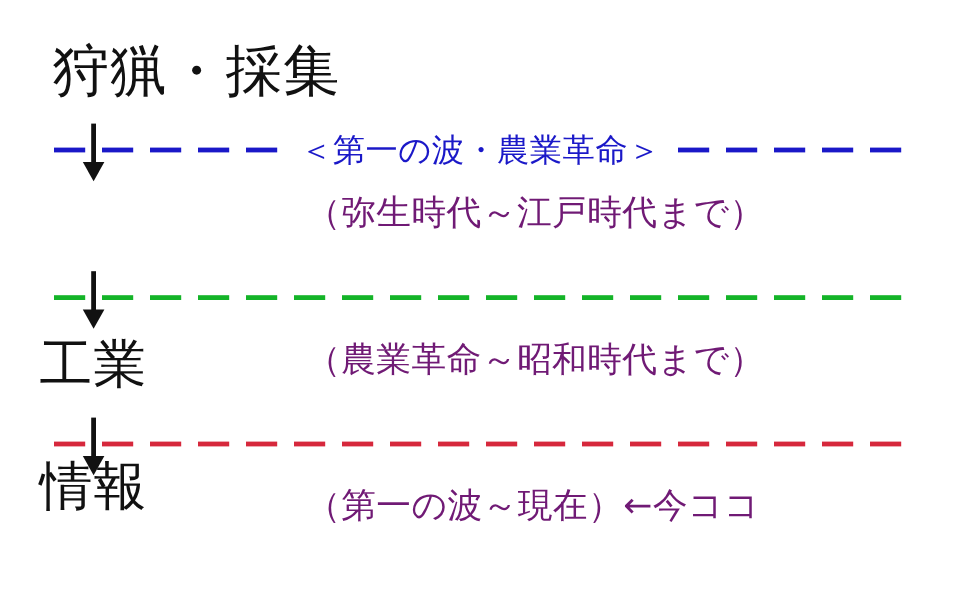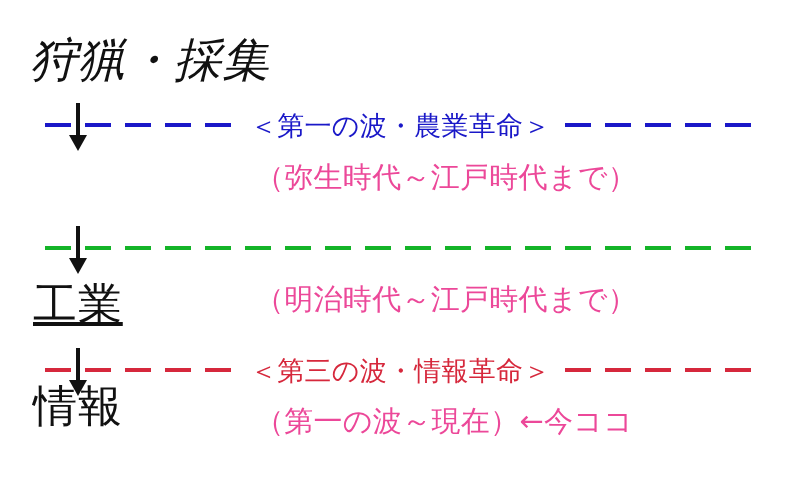--- a/index.html
+++ b/index.html
@@ -85,33 +85,33 @@
     width: 0;
     height: 0;
     border-left: 9px solid transparent;
     border-right: 9px solid transparent;
     border-top: 16px solid #111111;
   }
 
   
   .era-caption {
     position: absolute;
-    color: #ec4899;
+    color: #701a75;
     font-size: 29px;
     line-height: 1;
     white-space: nowrap;
     letter-spacing: 0.01em;
   }
 </style>
 </head>
 <body>
 
 <div id="canvas">
 
-  <div class="stage-label title" style="left:30px; top:36px;font-style:italic;">狩猟・採集</div>
+  <div class="stage-label title" style="left:44px; top:36px;">狩猟・採集</div>
 
   <div class="wave-row" style="top:105px;">
     <div class="dash-line" id="dash1">
         <div class="seg" style="left: 0px; background: rgb(26, 24, 200);"></div>
         <div class="seg" style="left: 40px; background: rgb(26, 24, 200);"></div>
         <div class="seg" style="left: 80px; background: rgb(26, 24, 200);"></div>
         <div class="seg" style="left: 120px; background: rgb(26, 24, 200);"></div>
         <div class="seg" style="left: 160px; background: rgb(26, 24, 200);"></div>
         <div class="seg" style="left: 200px; background: rgb(26, 24, 200);"></div>
         <div class="seg" style="left: 240px; background: rgb(26, 24, 200);"></div>
@@ -156,22 +156,22 @@
         <div class="seg" style="left: 600px; background: rgb(20, 180, 40);"></div>
         <div class="seg" style="left: 640px; background: rgb(20, 180, 40);"></div>
         <div class="seg" style="left: 680px; background: rgb(20, 180, 40);"></div>
       </div>
   </div>
   <div class="arrow" id="arrow2" style="left:63px; top:226px; height:48px;">
     <div class="shaft" style="height:34px;"></div>
     <div class="head" style="top:32px;"></div>
   </div>
 
-  <div class="stage-label" style="left:33px; top:282px;text-decoration:underline;">工業</div>
-  <div class="era-caption" style="left:255px; top:285px;">（明治時代～江戸時代まで）</div>
+  <div class="stage-label" style="left:33px; top:282px;">工業</div>
+  <div class="era-caption" style="left:255px; top:285px;">（農業革命～昭和時代まで）</div>
 
   <div class="wave-row" style="top:350px;">
     <div class="dash-line" id="dash3">
         <div class="seg" style="left: 0px; background: rgb(214, 40, 60);"></div>
         <div class="seg" style="left: 40px; background: rgb(214, 40, 60);"></div>
         <div class="seg" style="left: 80px; background: rgb(214, 40, 60);"></div>
         <div class="seg" style="left: 120px; background: rgb(214, 40, 60);"></div>
         <div class="seg" style="left: 160px; background: rgb(214, 40, 60);"></div>
         <div class="seg" style="left: 200px; background: rgb(214, 40, 60);"></div>
         <div class="seg" style="left: 240px; background: rgb(214, 40, 60);"></div>
@@ -180,21 +180,20 @@
         <div class="seg" style="left: 360px; background: rgb(214, 40, 60);"></div>
         <div class="seg" style="left: 400px; background: rgb(214, 40, 60);"></div>
         <div class="seg" style="left: 440px; background: rgb(214, 40, 60);"></div>
         <div class="seg" style="left: 480px; background: rgb(214, 40, 60);"></div>
         <div class="seg" style="left: 520px; background: rgb(214, 40, 60);"></div>
         <div class="seg" style="left: 560px; background: rgb(214, 40, 60);"></div>
         <div class="seg" style="left: 600px; background: rgb(214, 40, 60);"></div>
         <div class="seg" style="left: 640px; background: rgb(214, 40, 60);"></div>
         <div class="seg" style="left: 680px; background: rgb(214, 40, 60);"></div>
       </div>
-    <div class="wave-caption" id="cap3" style="color: rgb(214, 40, 60);">＜第三の波・情報革命＞</div>
   </div>
   <div class="arrow" id="arrow3" style="left:63px; top:348px; height:48px;">
     <div class="shaft" style="height:34px;"></div>
     <div class="head" style="top:32px;"></div>
   </div>
 
   <div class="stage-label" style="left:33px; top:384px;">情報</div>
   <div class="era-caption" style="left:255px; top:407px;">（第一の波～現在）←今ココ</div>
 
 </div>

